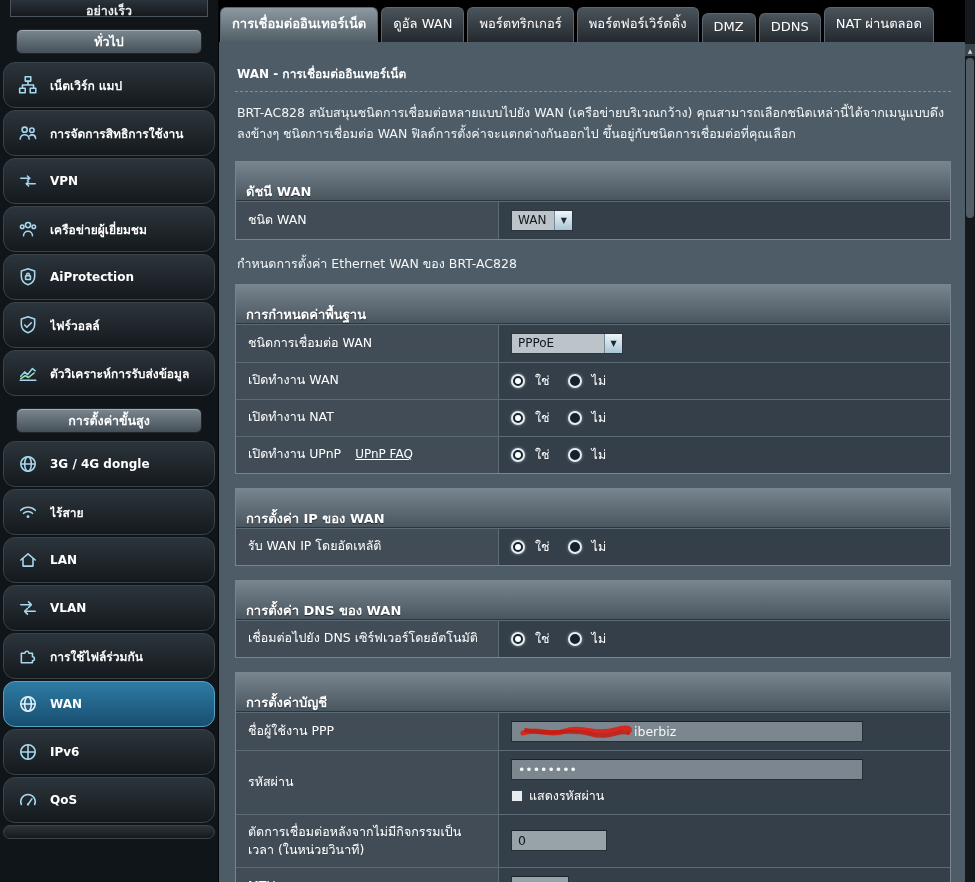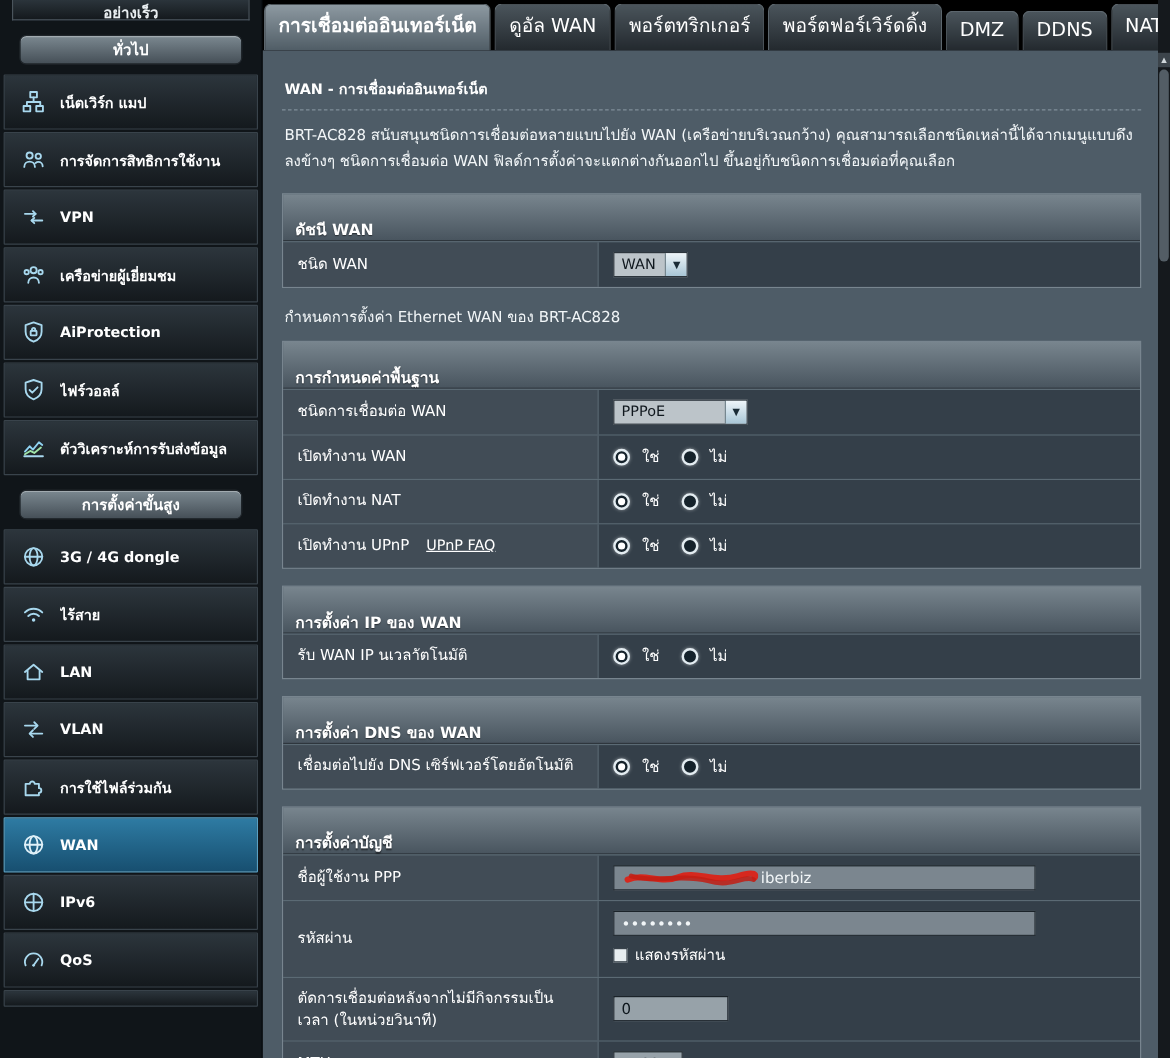--- a/index.html
+++ b/index.html
@@ -8,33 +8,33 @@
   #app { position:relative; width:975px; height:882px; overflow:hidden; background:#05080b; }
 
   
   .sidebar { position:absolute; left:0; top:0; width:218px; height:100%; background:#101519; }
   .quick-btn { margin:0 10px; height:17px; overflow:hidden; border:1px solid #4a545c; border-top:none;
                background:linear-gradient(#2b343b,#14191d); text-align:center; }
   .quick-btn span { display:inline-block; margin-top:-9px; color:#e9eef1; font-size:12.5px; font-weight:bold; }
   .nav-group { margin:12px 16px 8px; height:25px; line-height:24px; text-align:center; border-radius:6px;
                background:linear-gradient(#7b8890,#454f57); border:1px solid #20262b;
                box-shadow:inset 0 1px 0 rgba(255,255,255,.3); color:#fff; font-size:12.5px; font-weight:bold; }
-  .nav-item { margin:0 3px 2px; height:46px; border:1px solid #39434b; border-radius:1px;
+  .nav-item { margin:0 3px 2px; height:46px; border:1px solid #39434b; border-radius:12px;
               background:linear-gradient(#2c353c,#14191d); display:flex; align-items:center;
               padding:0 6px 0 10px; gap:9px; cursor:pointer;text-align:center; }
   .nav-item.active { background:linear-gradient(#2e7ba3,#174f70); border-color:#58a0c4; }
   .nav-item.partial { height:14px; margin-bottom:0; }
   .nicon { width:27px; min-width:27px; display:flex; justify-content:center; align-items:center; }
   .nlabel { color:#fff; font-size:12px; font-weight:bold; white-space:nowrap; overflow:hidden; }
 
   
   .tabs { position:absolute; left:219px; top:0; right:10px; height:42px; background:#000;
           display:flex; align-items:flex-end; gap:3px; padding:4px 0 0 1px; }
   .tab { padding:5px 11px 8px; border-radius:6px 6px 0 0; border:1px solid #5c666d; border-bottom:none;
-         background:linear-gradient(#4a545b,#23292e); color:#fff; font-size:16px; white-space:nowrap; cursor:pointer;margin-top:48px; }
+         background:linear-gradient(#4a545b,#23292e); color:#fff; font-size:13px; white-space:nowrap; cursor:pointer;margin-top:48px; }
   .tab.active { background:linear-gradient(#8d99a1,#505d66); font-weight:bold; }
 
   
   .content { position:absolute; left:219px; top:42px; right:10px; bottom:0; background:#4e5c67;
              padding:14px 14px 0 16px; overflow:hidden; }
   .page-title { color:#fff; font-size:12px; font-weight:bold; padding:8px 2px 8px; border-bottom:1px dashed rgba(190,205,215,.45); }
   .page-desc { margin:10px 2px 16px; color:#f2f6f8; font-size:12.5px; line-height:1.7; }
   .note { margin:12px 2px 10px; color:#f2f6f8; font-size:12.5px; }
 
   .tbl { border:1px solid #78858f; margin-bottom:14px; }
@@ -339,21 +339,21 @@
           <span class="radio-label">ใช่</span>
           <span class="radio"></span>
           <span class="radio-label">ไม่</span>
         </div>
       </div>
     </div>
 
     <div class="tbl">
       <div class="tbl-header">การตั้งค่า IP ของ WAN</div>
       <div class="row">
-        <div class="cell-label">รับ WAN IP นเวลาัตโนมัติ</div>
+        <div class="cell-label">รับ WAN IP โดยอัดเหลัติ</div>
         <div class="cell-value">
           <span class="radio checked"></span>
           <span class="radio-label">ใช่</span>
           <span class="radio"></span>
           <span class="radio-label">ไม่</span>
         </div>
       </div>
     </div>
 
     <div class="tbl">

